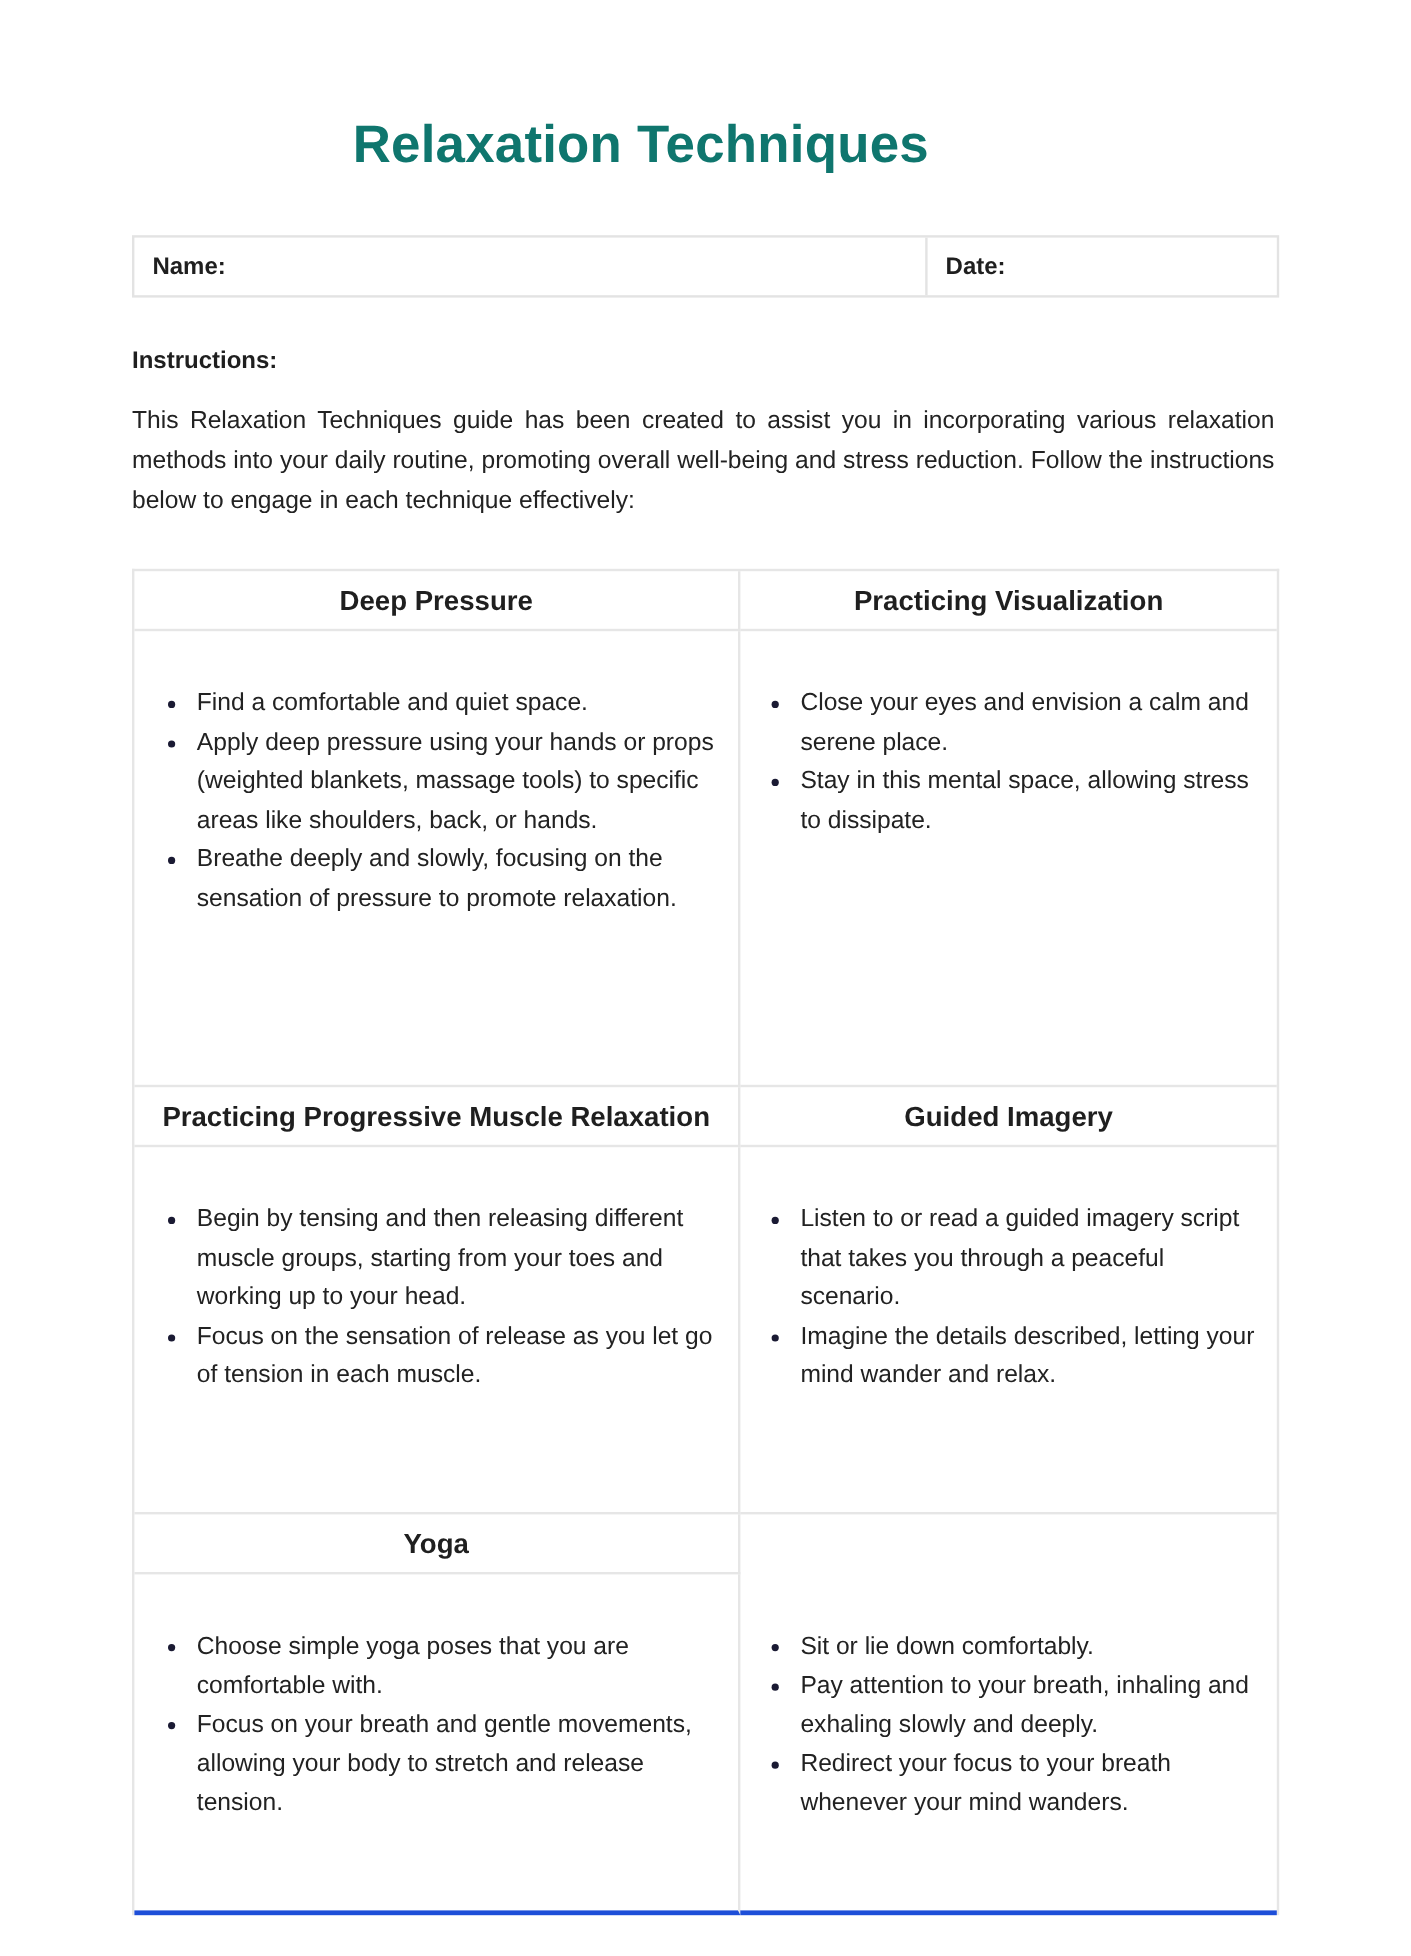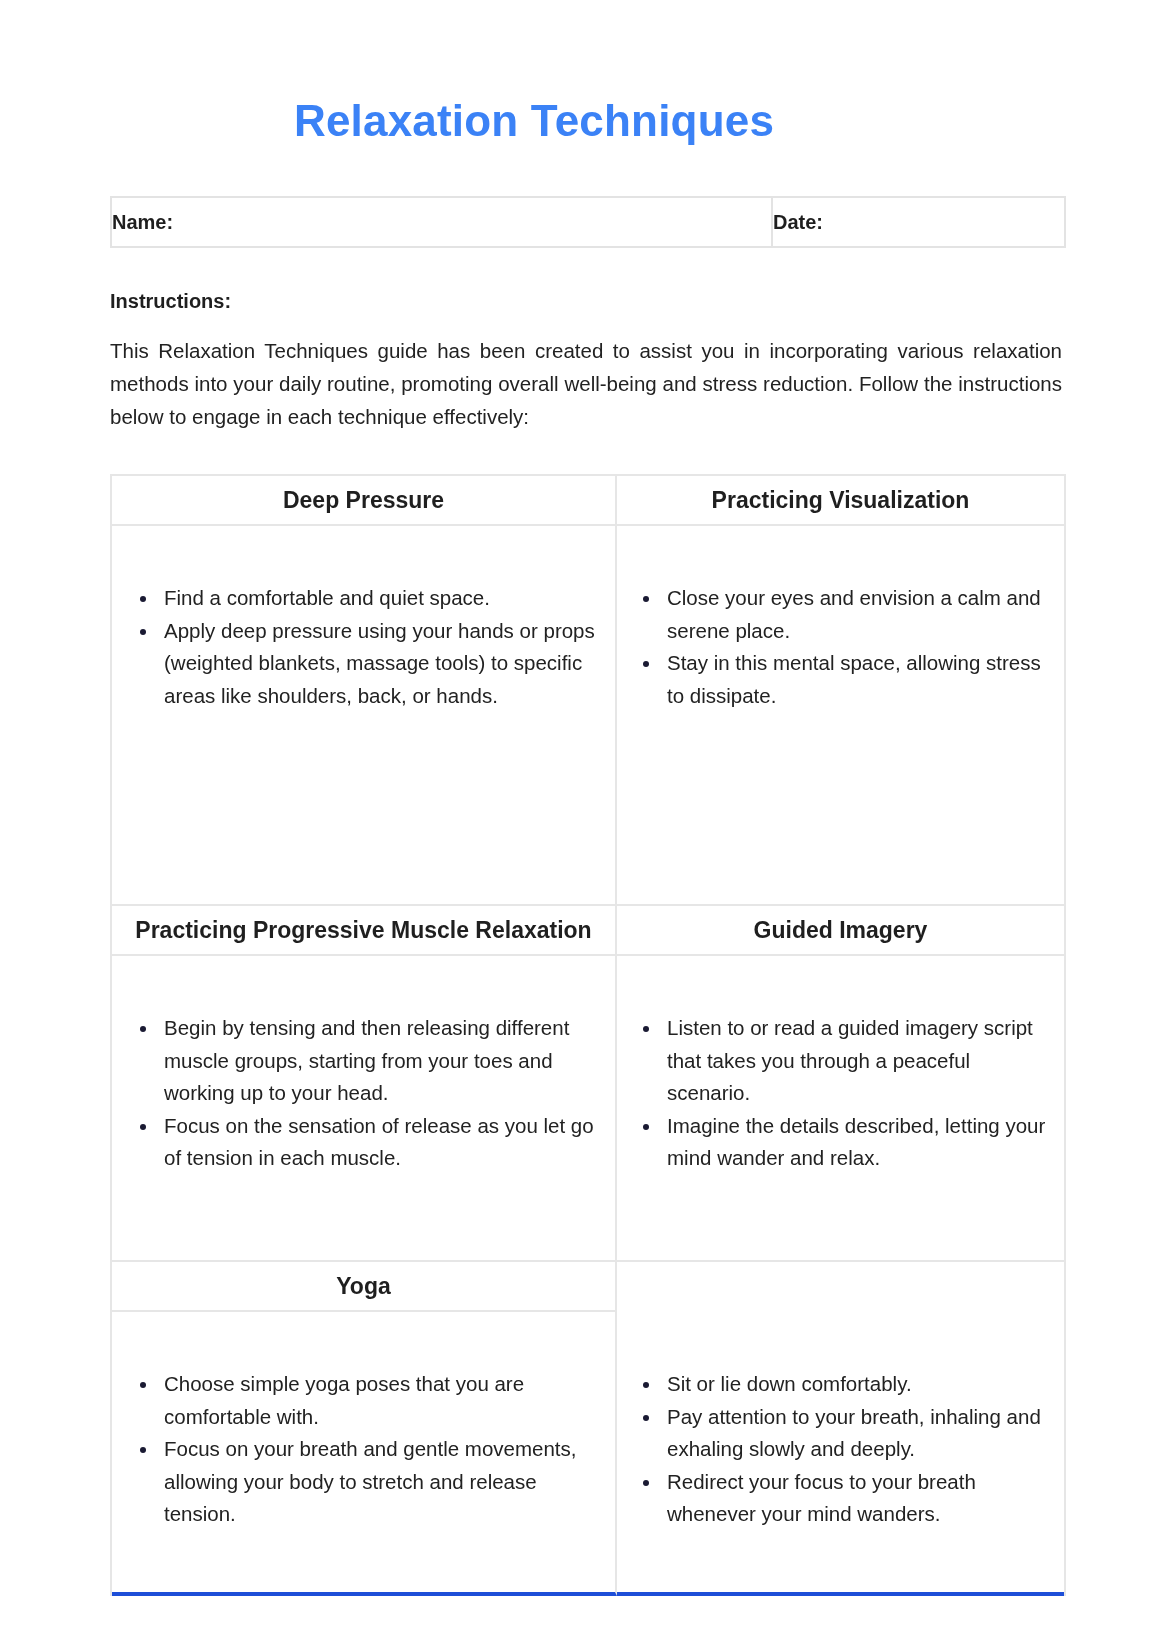--- a/index.html
+++ b/index.html
@@ -17,35 +17,36 @@
       padding: 0 110px;
     }
     .title {
       position: absolute;
       top: 96px;
       left: 0;
       width: 1068px;
       text-align: center;
       font-size: 44px;
       font-weight: 700;
-      color: #3b82f6;
+      color: #0f766e;
       letter-spacing: 0.2px;
     }
     .name-date {
       position: absolute;
       top: 196px;
       left: 110px;
       width: 956px;
       height: 52px;
       border: 2px solid #e3e3e3;
       display: flex;
     }
     .nd-cell {
       display: flex;
       align-items: center;
+      padding-left: 15px;
       font-size: 20px;
       font-weight: 700;
       color: #1f1f1f;
     }
     .nd-name { width: 661px; border-right: 2px solid #e3e3e3; }
     .nd-date { flex: 1; }
     .instr-label {
       position: absolute;
       top: 290px;
       left: 110px;
@@ -79,21 +80,21 @@
       align-items: center;
       justify-content: center;
       font-size: 23px;
       font-weight: 700;
       color: #1f1f1f;
       border-bottom: 2px solid #e6e6e6;
     }
     .col-l { width: 505px; border-right: 2px solid #e6e6e6; }
     .col-r { flex: 1; }
     .body-cell {
-      padding-top: 56px;
+      padding-top: 44px;
     }
     .body-cell ul {
       list-style: none;
       padding-left: 52px;
       padding-right: 20px;
     }
     .col-r.body-cell ul { padding-left: 50px; padding-right: 16px; }
     .body-cell li {
       position: relative;
       font-size: 20.5px;
@@ -138,20 +139,21 @@
     <div class="row">
       <div class="hdr col-l">Deep Pressure</div>
       <div class="hdr col-r">Practicing Visualization</div>
     </div>
 
     <div class="row row-b1">
       <div class="body-cell col-l">
         <ul>
           <li>Find a comfortable and quiet space.</li>
           <li>Apply deep pressure using your hands or props (weighted blankets, massage tools) to specific areas like shoulders, back, or hands.</li>
+          <li>Breathe deeply and slowly, focusing on the sensation of pressure to promote relaxation.</li>
         </ul>
       </div>
       <div class="body-cell col-r">
         <ul>
           <li>Close your eyes and envision a calm and serene place.</li>
           <li>Stay in this mental space, allowing stress to dissipate.</li>
         </ul>
       </div>
     </div>
 

